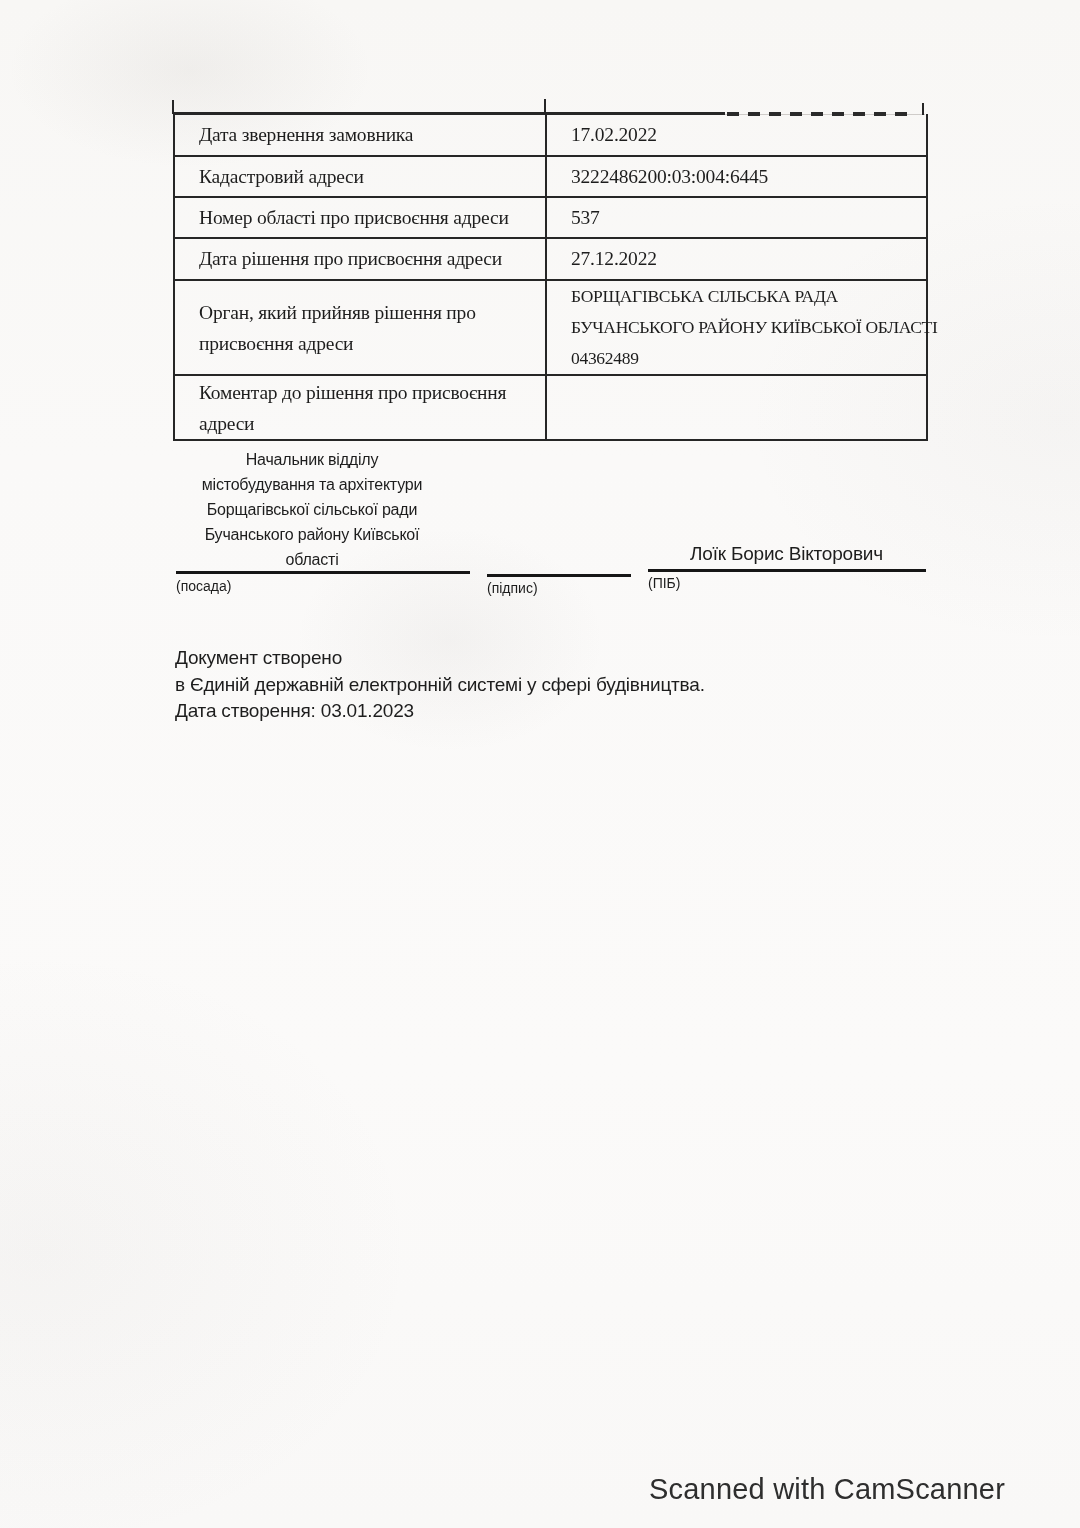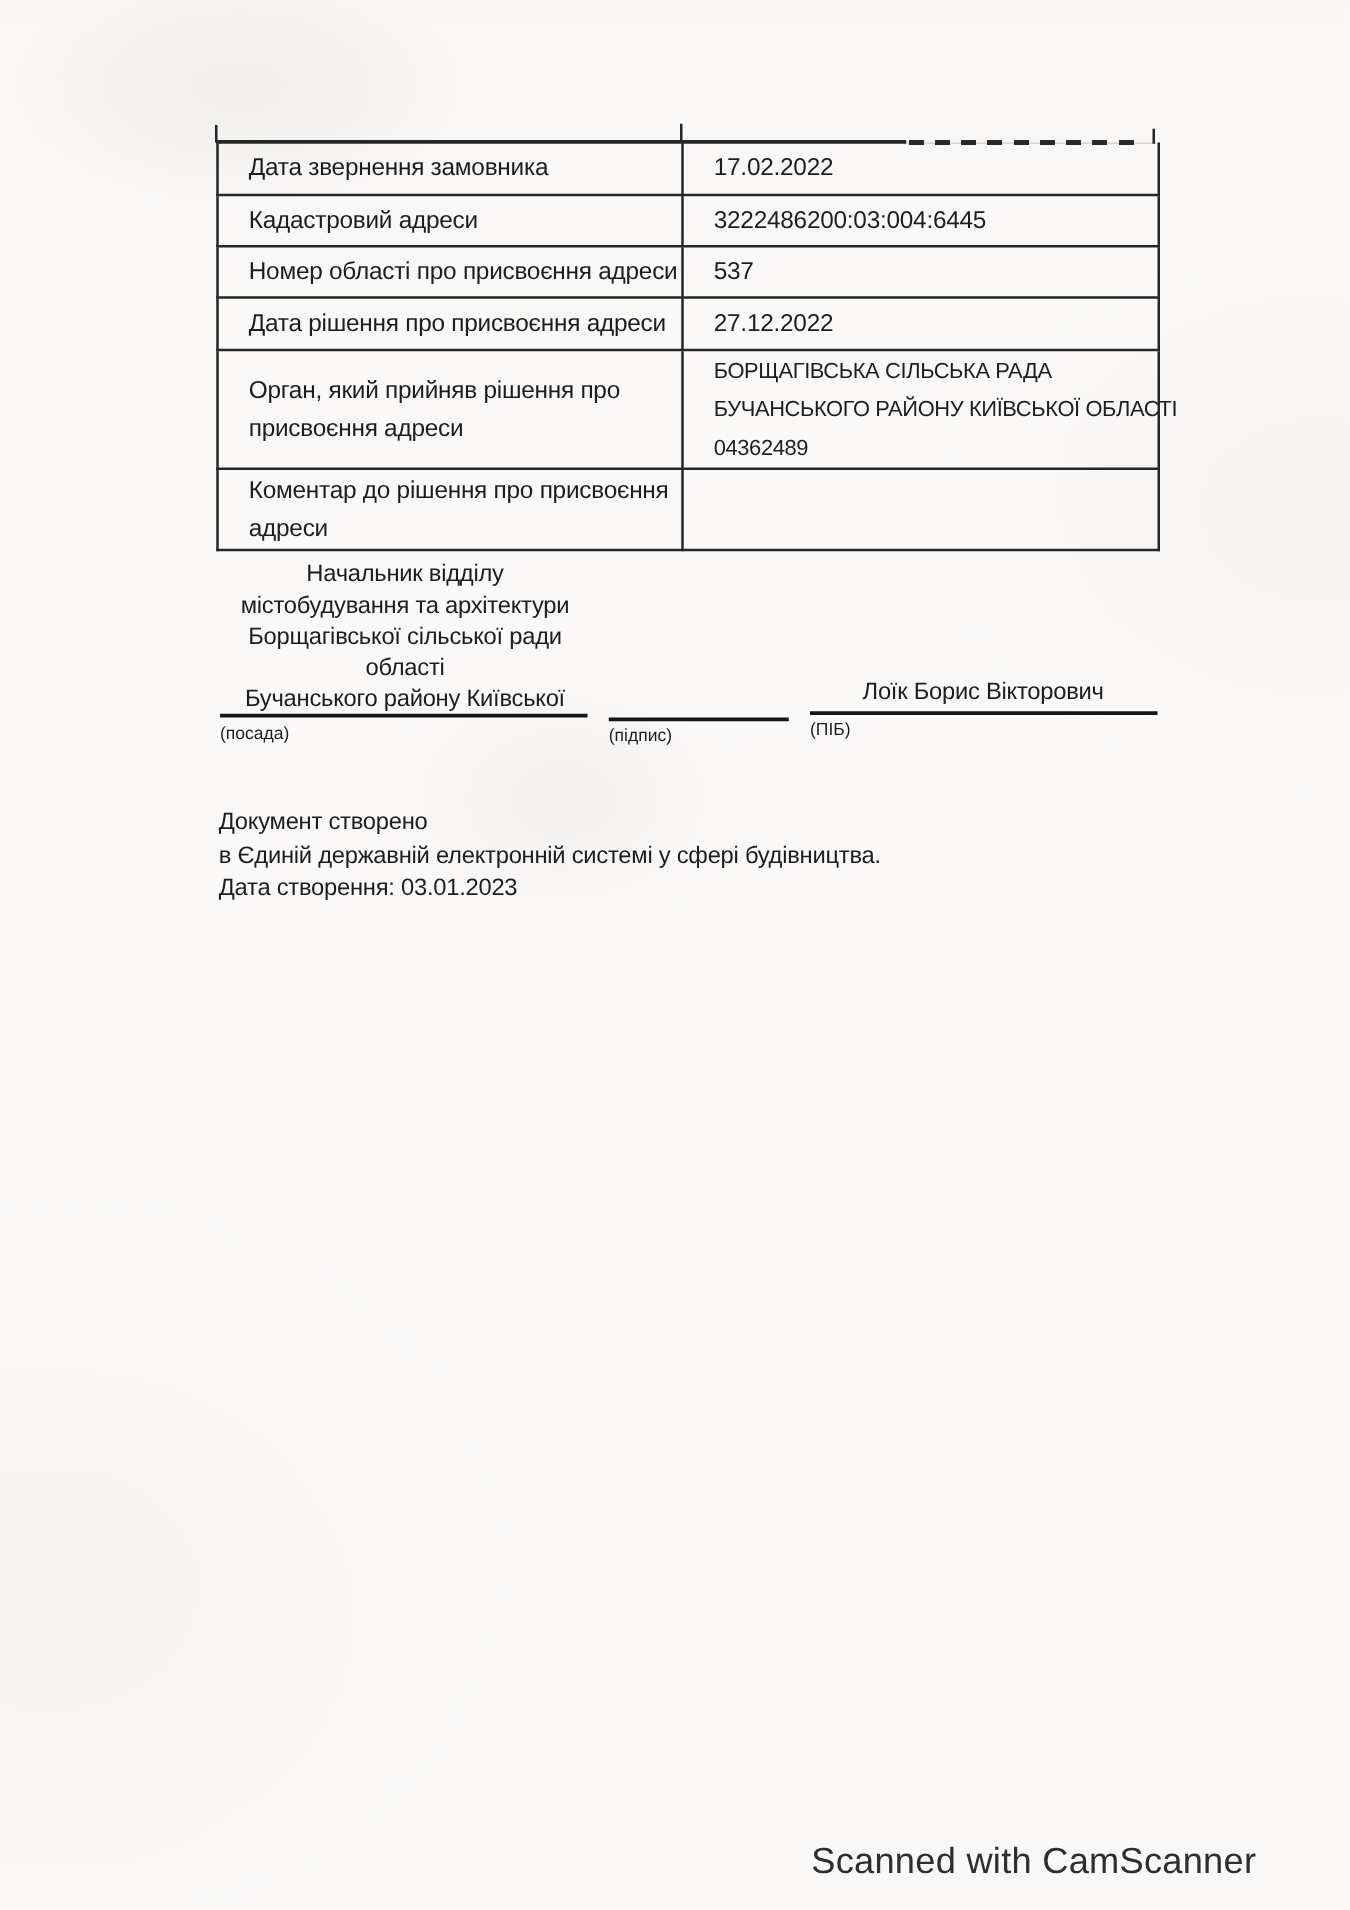--- a/index.html
+++ b/index.html
@@ -29,20 +29,21 @@
     table-layout: fixed;
   }
   table.tbl td {
     border: 2px solid #262626;
     padding: 0 24px;
     font-size: 19.5px;
     letter-spacing: -0.2px;
     vertical-align: middle;
     white-space: nowrap;
     overflow: visible;
+    font-family: Liberation Serif, serif;
   }
   table.tbl tr:first-child td { border-top: none; }
   td.r1 { height: 41px; }
   td.r2 { height: 39px; }
   td.r3 { height: 39px; }
   td.r4 { height: 40px; }
   td.r5 { height: 92px; vertical-align: top; padding-top: 7px; }
   td.r6 { height: 63px; vertical-align: top; padding-top: 9px; }
   td .ln { line-height: 31px; }
   td.val { padding-left: 16px; }
@@ -66,22 +67,22 @@
     position: absolute; left: 725px; top: 114px;
     width: 200px; height: 1px; background: #cfccc9;
   }
   .tick { position: absolute; width: 2px; background: #262626; }
   .tick-left  { left: 172px; top: 100px; height: 14px; }
   .tick-mid   { left: 544px; top: 99px;  height: 15px; }
   .tick-right { left: 922px; top: 103px; height: 12px; }
 
   
   .sig-position {
-    position: absolute; left: 178px; top: 447px; width: 292px;
-    text-align: center; font-size: 19px; line-height: 25px;
+    position: absolute; left: 166px; top: 447px; width: 292px;
+    text-align: center; font-size: 16px; line-height: 25px;
     letter-spacing: -0.2px;
   }
   .sig-name {
     position: absolute; left: 648px; top: 543px; width: 277px;
     text-align: center; font-size: 19px; letter-spacing: -0.2px;
   }
   .u-line { position: absolute; height: 2.5px; background: #161616; }
   .u-posada  { left: 176px; top: 571px; width: 294px; }
   .u-pidpys  { left: 487px; top: 574px; width: 144px; }
   .u-pib     { left: 648px; top: 569px; width: 278px; }
@@ -158,22 +159,22 @@
       </td>
       <td class="val r6"></td>
     </tr>
   </tbody>
     </table>
 
   <div class="sig-position">
     <div>Начальник відділу</div>
     <div>містобудування та архітектури</div>
     <div>Борщагівської сільської ради</div>
+    <div>Бучанського району Київської</div>
     <div>області</div>
-    <div>Бучанського району Київської</div>
   </div>
   <div class="sig-name">Лоїк Борис Вікторович</div>
 
   <div class="u-line u-posada"></div>
   <div class="u-line u-pidpys"></div>
   <div class="u-line u-pib"></div>
 
   <div class="cap cap-posada">(посада)</div>
   <div class="cap cap-pidpys">(підпис)</div>
   <div class="cap cap-pib">(ПІБ)</div>

